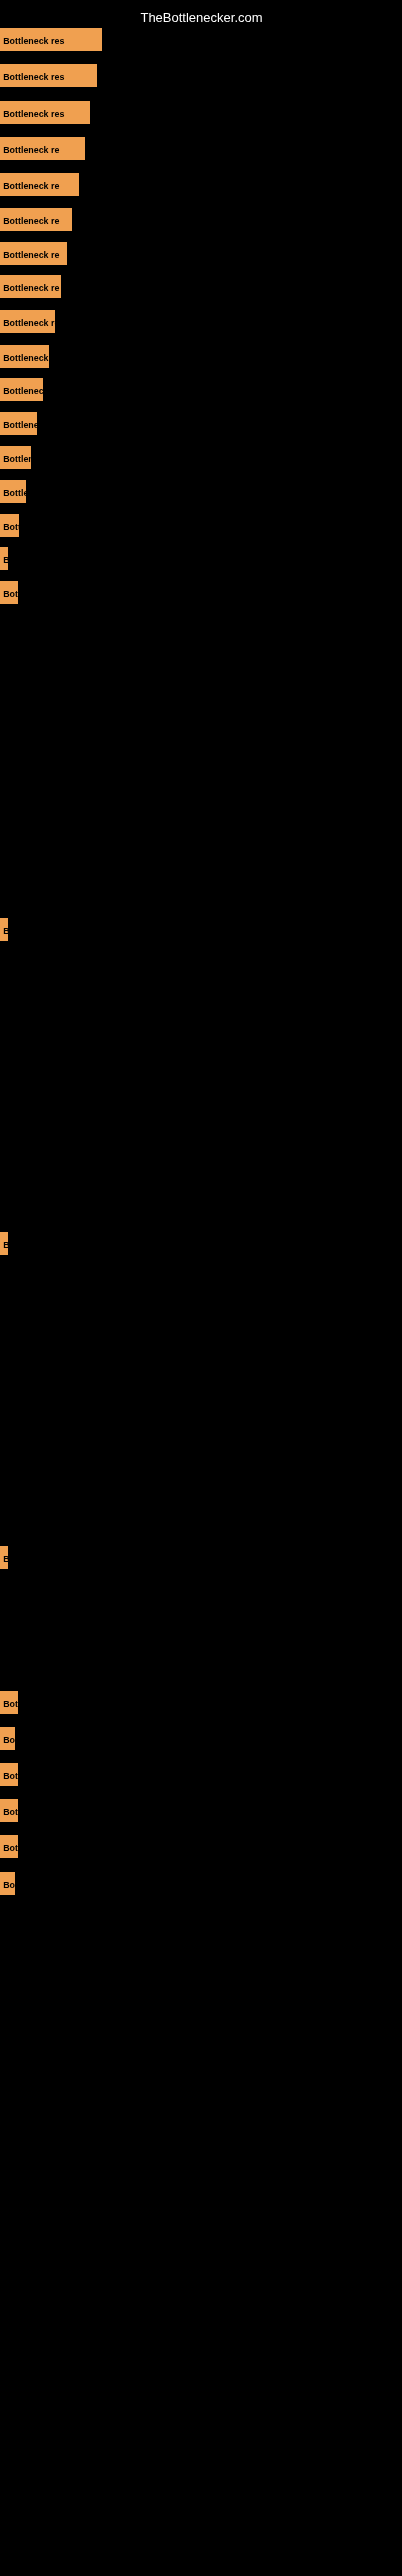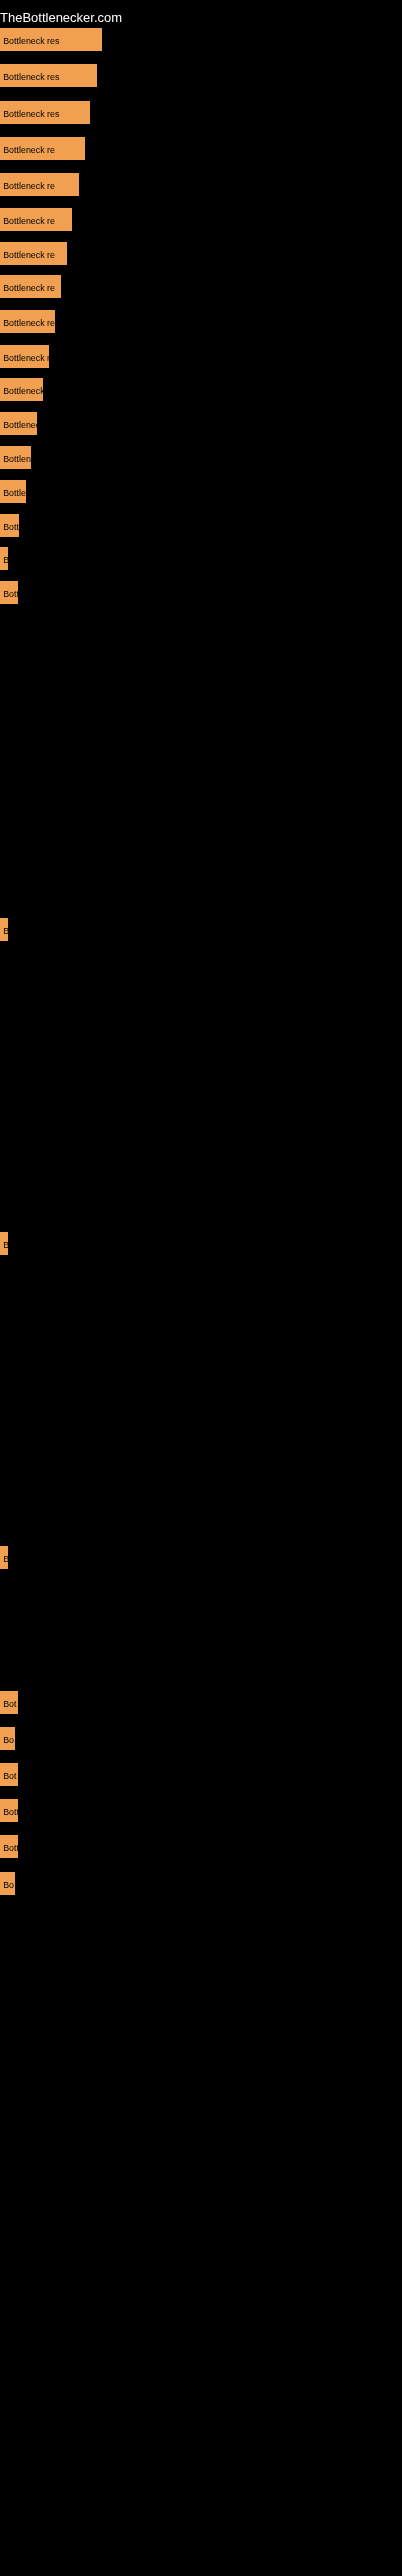--- a/index.html
+++ b/index.html
@@ -13,34 +13,34 @@
       font-family: Arial, sans-serif;
       width: 403px;
       min-height: 2576px;
       position: relative;
       overflow-x: hidden;
     }
 
     .site-title {
       color: #ffffff;
       font-size: 13px;
-      text-align: left;
+      text-align: center;
       padding: 6.4px 0;
       position: absolute;
       top: 4px;
       left: 0;
       right: 0;
     }
 
     .bar-label {
       position: absolute;
       background-color: #f0a050;
       color: #000000;
       font-size: 8.9px;
-      font-weight: normal;
+      font-weight: bold;
       padding: 1.6px 3.2px;
       white-space: nowrap;
       overflow: hidden;
       left: 0;
     }
   </style>
 </head>
 <body>
 
 <div class="site-title">TheBottlenecker.com</div>

